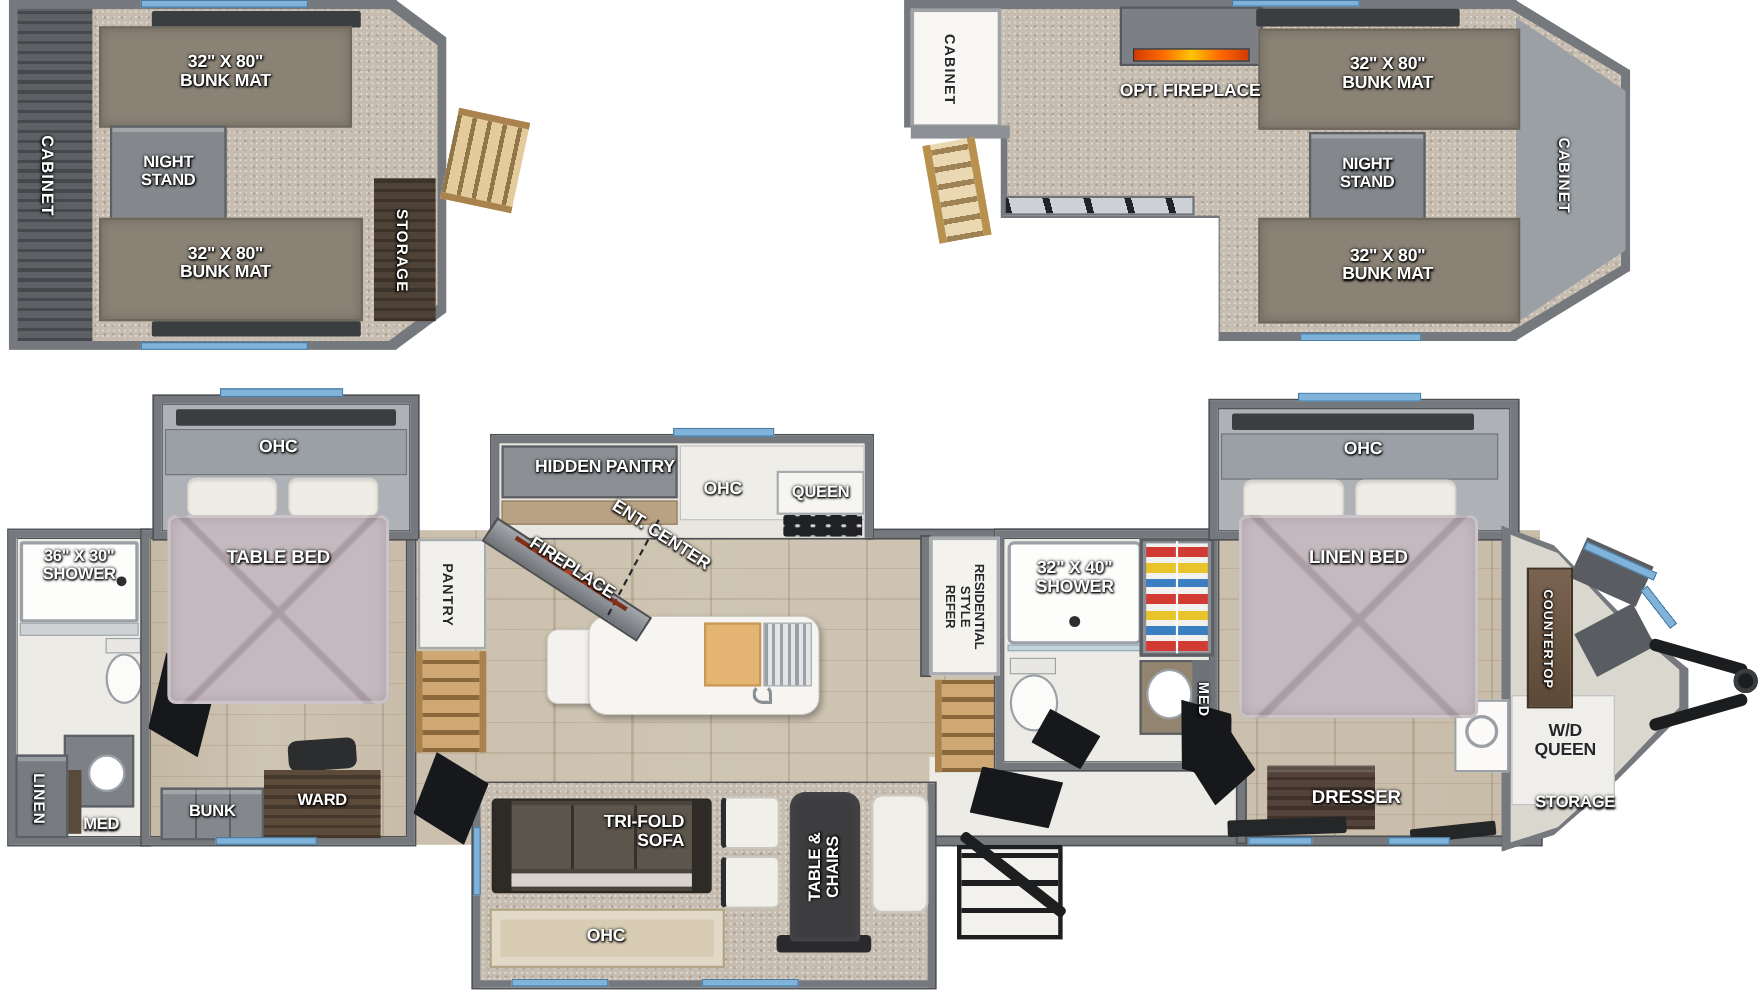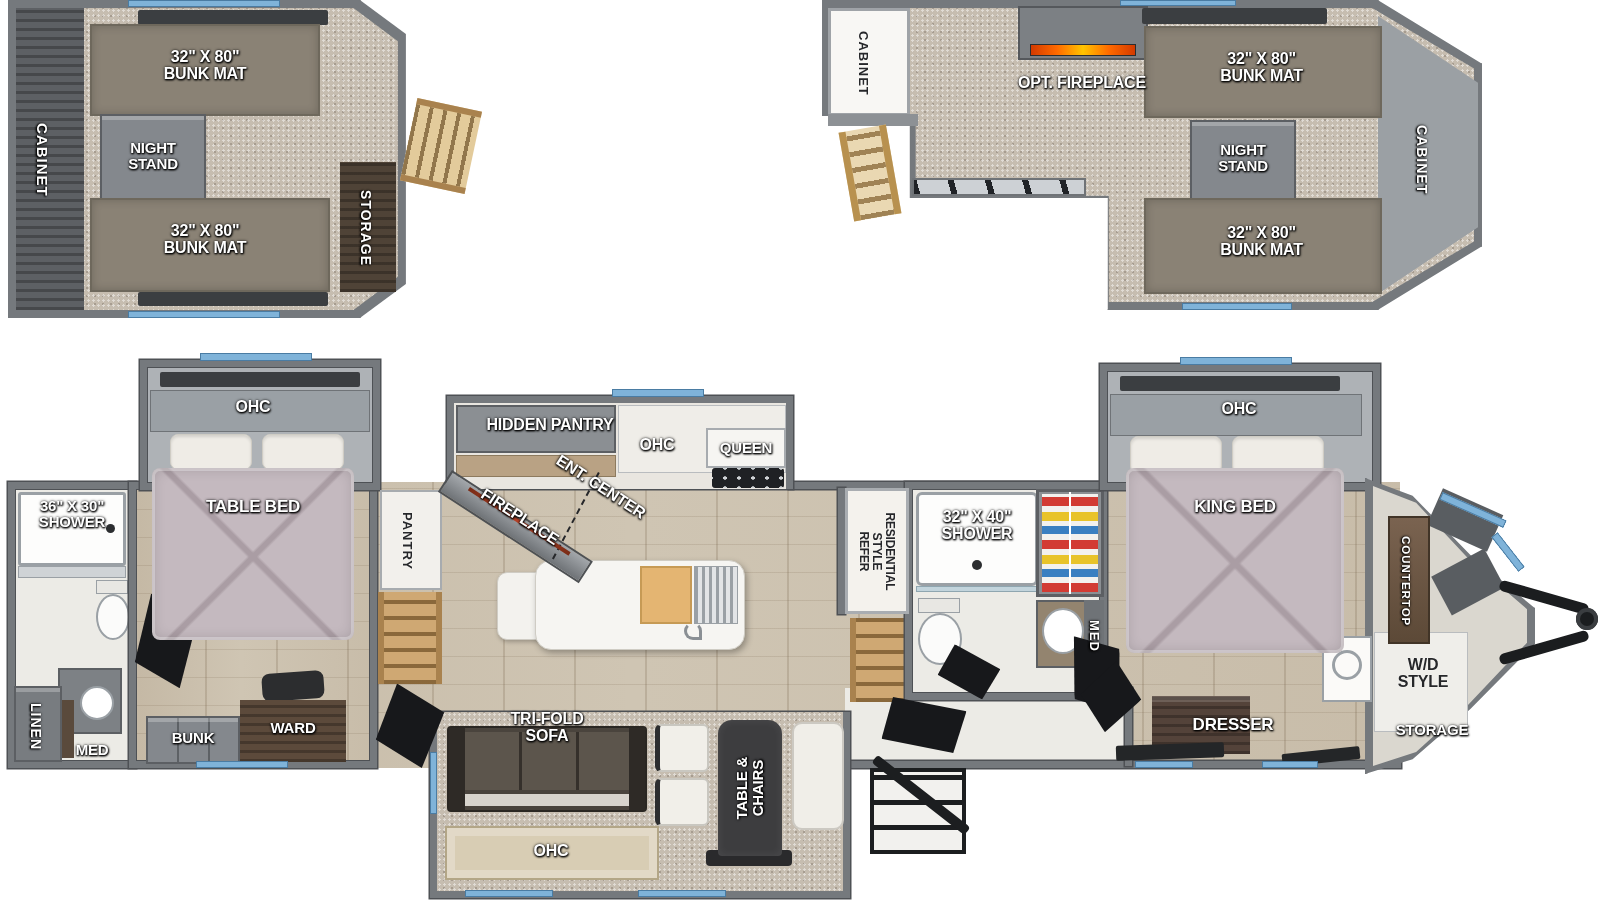--- a/index.html
+++ b/index.html
@@ -192,21 +192,21 @@
   <div class="a tv" style="left:1072px;top:634px;width:50px;height:80px;transform:rotate(-6deg);"></div>
 
   <div class="a room" style="left:1100px;top:364px;width:280px;height:126px;background:#aeb2b6;"></div>
   <div class="a win" style="left:1180px;top:357px;width:112px;height:8px;"></div>
   <div class="a bar" style="left:1120px;top:376px;width:220px;height:15px;"></div>
   <div class="a" style="left:1110px;top:394px;width:252px;height:42px;background:#9aa0a5;border:1px solid #6f7377;"></div>
   <div class="a lbl" style="left:1206px;top:400px;width:66px;font-size:16px;">OHC</div>
   <div class="a pillow" style="left:1130px;top:436px;width:92px;height:38px;"></div>
   <div class="a pillow" style="left:1232px;top:436px;width:92px;height:38px;"></div>
   <div class="a bed" style="left:1126px;top:468px;width:218px;height:185px;z-index:14;"></div>
-  <div class="a lbl" style="left:1152px;top:498px;width:166px;font-size:17px;">KING BED</div>
+  <div class="a lbl" style="left:1152px;top:498px;width:166px;font-size:17px;">LINEN BED</div>
   <div class="a tv" style="left:1086px;top:666px;width:50px;height:62px;transform:rotate(40deg);"></div>
   <div class="a darkwood" style="left:1152px;top:696px;width:98px;height:58px;background-color:#54433a;box-shadow:inset 0 6px 0 rgba(255,255,255,.15);"></div>
   <div class="a lbl" style="left:1188px;top:716px;width:90px;font-size:17px;">DRESSER</div>
   <div class="a bar" style="left:1116px;top:744px;width:108px;height:15px;background:#242628;transform:rotate(-2deg);"></div>
   <div class="a bar" style="left:1282px;top:750px;width:78px;height:13px;background:#242628;transform:rotate(-6deg);"></div>
   <div class="a win" style="left:1135px;top:761px;width:58px;height:7px;"></div>
   <div class="a win" style="left:1262px;top:761px;width:56px;height:7px;"></div>
 
   <div class="a" style="left:1365px;top:478px;width:170px;height:296px;">
     <div class="a" style="inset:0;background:var(--wall);box-shadow:0 0 0 1.5px var(--wallD);clip-path:polygon(0 0,28% 6%,62% 26%,100% 44%,100% 56%,62% 78%,28% 95%,0 100%);"></div>
@@ -215,42 +215,42 @@
   <div class="a" style="left:1432px;top:500px;width:66px;height:40px;background:#595d61;transform:rotate(24deg);"></div>
   <div class="a" style="left:1438px;top:560px;width:60px;height:44px;background:#595d61;transform:rotate(-28deg);"></div>
   <div class="a win" style="left:1438px;top:506px;width:70px;height:8px;transform:rotate(24deg);"></div>
   <div class="a win" style="left:1486px;top:548px;width:44px;height:8px;transform:rotate(52deg);"></div>
   <div class="a" style="left:1388px;top:516px;width:42px;height:128px;background:linear-gradient(180deg,#7a6350,#5c4937);border:2px solid #413427;z-index:12;"></div>
   <div class="a lbl v" style="left:1400px;top:528px;height:106px;font-size:11.5px;">COUNTERTOP</div>
   <div class="a" style="left:1374px;top:632px;width:94px;height:100px;background:#efeeea;border:1px solid #b9bcbf;z-index:11;"></div>
   <div class="a" style="left:1322px;top:636px;width:50px;height:66px;background:#fbfaf8;border:2px solid #9aa0a5;z-index:12;"></div>
   <div class="a" style="left:1332px;top:650px;width:30px;height:30px;border-radius:50%;border:3px solid #9aa0a5;z-index:13;"></div>
   <div class="a lbl pre dk" style="left:1388px;top:656px;width:70px;font-size:16px;z-index:30;">W/D
-STYLE</div>
+QUEEN</div>
   <div class="a lbl" style="left:1384px;top:722px;width:96px;font-size:15px;z-index:30;">STORAGE</div>
 
   <div class="a" style="left:1498px;top:592px;width:92px;height:11px;background:#1b1d1f;border-radius:5px;transform:rotate(16deg);"></div>
   <div class="a" style="left:1498px;top:642px;width:92px;height:11px;background:#1b1d1f;border-radius:5px;transform:rotate(-16deg);"></div>
   <div class="a" style="left:1576px;top:608px;width:22px;height:22px;border-radius:50%;background:#1b1d1f;box-shadow:inset 0 0 0 4px #3a3d40;"></div>
 
   <div class="a tv" style="left:882px;top:698px;width:84px;height:54px;transform:rotate(2deg);"></div>
   <div class="a" style="left:870px;top:768px;width:96px;height:86px;border:4px solid #1c1e20;background:#f2f1ee;background-image:repeating-linear-gradient(0deg,transparent 0 20px,#1c1e20 20px 25px);"></div>
   <div class="a" style="left:862px;top:790px;width:118px;height:10px;background:#1c1e20;transform:rotate(38deg);border-radius:4px;"></div>
 
   <div class="a" style="left:430px;top:712px;width:420px;height:186px;border:7px solid var(--wall);border-top:none;box-shadow:0 0 0 1.5px var(--wallD);"></div>
   <div class="a carpet" style="left:437px;top:712px;width:406px;height:179px;"></div>
   <div class="a win" style="left:430px;top:752px;width:7px;height:62px;"></div>
 
   <div class="a" style="left:447px;top:726px;width:200px;height:86px;background:#4a443d;border:2px solid #2a2723;border-radius:4px;">
     <div class="a" style="left:0;top:0;width:16px;height:100%;background:#2e2a26;"></div>
     <div class="a" style="right:0;top:0;width:16px;height:100%;background:#2e2a26;"></div>
     <div class="a" style="left:16px;top:4px;right:16px;height:58px;background:#5c554c;background-image:repeating-linear-gradient(90deg,transparent 0 54px,#35302b 54px 57px);"></div>
     <div class="a" style="left:16px;bottom:4px;right:16px;height:12px;background:#d8d4cd;"></div>
   </div>
-  <div class="a lbl pre" style="left:472px;top:710px;width:150px;font-size:16px;">TRI-FOLD
+  <div class="a lbl pre" style="left:472px;top:739px;width:150px;font-size:16px;text-align:right;">TRI-FOLD
 SOFA</div>
 
   <div class="a" style="left:445px;top:826px;width:214px;height:54px;background:#d8cdb4;border:2px solid #b3a687;box-shadow:inset 0 0 0 8px rgba(255,255,255,.25);"></div>
   <div class="a lbl" style="left:516px;top:842px;width:70px;font-size:16px;">OHC</div>
 
   <div class="a" style="left:655px;top:724px;width:54px;height:48px;background:#f1efe9;border:2px solid #c9c7c0;border-left:5px solid #2c2d2f;border-radius:6px;"></div>
   <div class="a" style="left:655px;top:778px;width:54px;height:48px;background:#f1efe9;border:2px solid #c9c7c0;border-left:5px solid #2c2d2f;border-radius:6px;"></div>
 
   <div class="a" style="left:706px;top:850px;width:86px;height:16px;background:#2a2a2c;border-radius:4px;"></div>
   <div class="a" style="left:718px;top:720px;width:64px;height:136px;background:#3d3d3f;border-radius:14px 14px 4px 4px;box-shadow:inset 0 0 10px rgba(255,255,255,.08);z-index:11;"></div>

